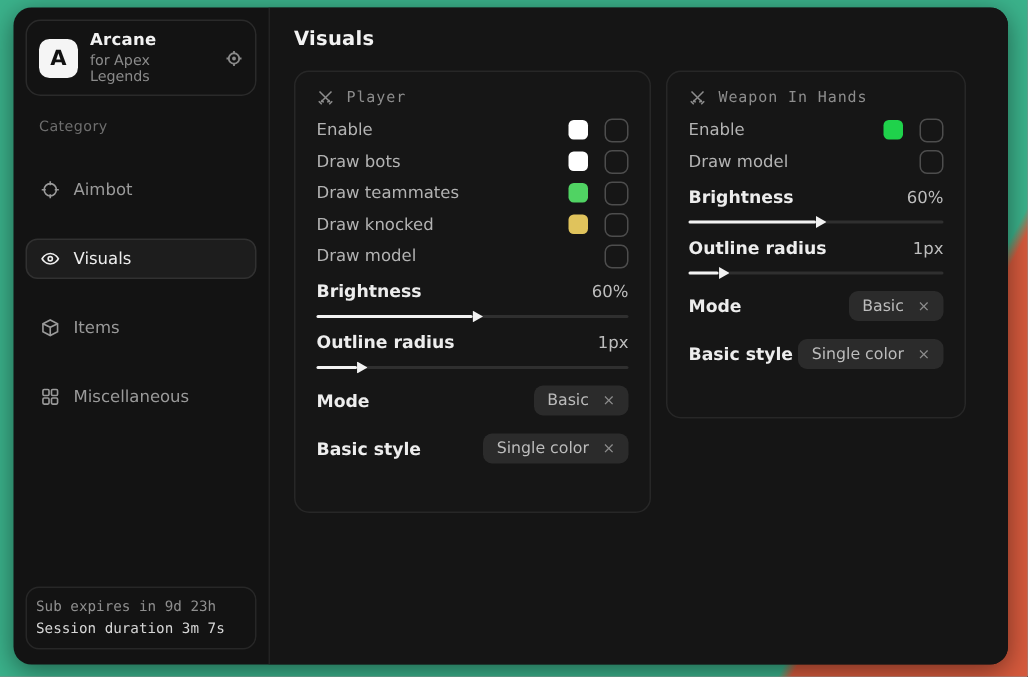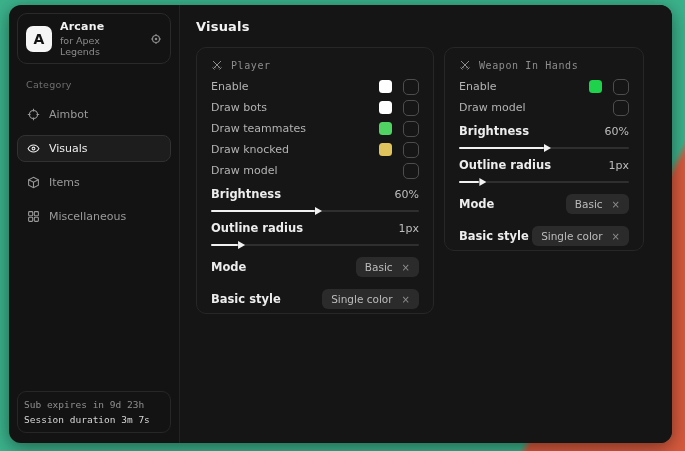--- a/index.html
+++ b/index.html
@@ -18,35 +18,35 @@
   
   .sidebar { width:171px; border-right:1px solid #232323; padding:8px 8px 10px 8px; display:flex; flex-direction:column; }
   .app-card { border:1px solid #2a2a2a; border-radius:10px; padding:6px 8px; display:flex; align-items:center; gap:8px; }
   .app-logo { width:26px; height:26px; border-radius:7px; background:#f5f5f5; color:#111; font-weight:bold; font-size:14px; display:flex; align-items:center; justify-content:center; flex:none; }
   .app-meta { flex:1; min-width:0; }
   .app-name { color:#f2f2f2; font-size:11px; font-weight:bold; letter-spacing:.2px; }
   .app-sub { color:#8b8b8b; font-size:9.5px; margin-top:2px; }
   .app-target { color:#8a8a8a; flex:none; display:flex; }
   .cat-label { color:#6e6e6e; font-size:9.5px; margin:15px 0 4px 9px; letter-spacing:.3px; }
   .nav { display:flex; flex-direction:column; }
-  .nav-item { display:flex; align-items:flex-end; gap:9px; color:#9a9a9a; font-size:11px; padding:6px 9px; border:1px solid transparent; border-radius:8px; margin-top:7px; cursor:default; }
+  .nav-item { display:flex; align-items:flex-end; gap:9px; color:#9a9a9a; font-size:11px; padding:6px 9px; border:1px solid transparent; border-radius:8px; margin-top:19px; cursor:default; }
   .nav-item svg { flex:none; }
   .nav-item.active { background:#1d1d1d; border-color:#313131; color:#ededed; }
   .side-spacer { flex:1; }
   .sub-card { border:1px solid #272727; border-radius:9px; padding:7px 6px; font-family:"DejaVu Sans Mono", monospace; }
   .sub-line1 { color:#8f8f8f; font-size:9.5px; }
   .sub-line2 { color:#d6d6d6; font-size:9.5px; margin-top:4px; }
   
   .main { flex:1; padding:14px 16px 12px 16px; background:#151515; }
   .page-title { color:#f2f2f2; font-size:13px; font-weight:bold; letter-spacing:.2px; }
   .tabs { display:flex; align-items:center; gap:20px; margin-top:14px; }
   .tab { color:#8f8f8f; font-size:11px; padding:5px 0; cursor:default; }
   .tab.active { background:#272727; color:#f5f5f5; border-radius:7px; padding:5px 11px; }
   .panels { display:flex; gap:10px; margin-top:13px; align-items:flex-start; }
-  .panel { border:1px solid #272727; border-radius:10px; padding:11px 14px 2px 14px; background:#161616; }
+  .panel { border:1px solid #272727; border-radius:10px; padding:11px 14px 30px 14px; background:#161616; }
   .panel.left { width:238px; }
   .panel.right { width:200px; }
   .panel-head { display:flex; align-items:center; gap:8px; color:#8d8d8d; margin-bottom:5px; }
   .panel-title { font-family:"DejaVu Sans Mono", monospace; font-size:10px; letter-spacing:.6px; }
   .row { display:flex; align-items:center; height:21px; }
   .row-label { color:#b3b3b3; font-size:11px; margin-right:auto; }
   .swatch { width:13px; height:13px; border-radius:3.5px; margin-right:11px; flex:none; }
   .checkbox { width:16px; height:16px; border:1.5px solid #4d4d4d; border-radius:5px; flex:none; }
   .slider-block { margin-top:6px; margin-bottom:4px; }
   .slider-top { display:flex; align-items:center; justify-content:space-between; }

